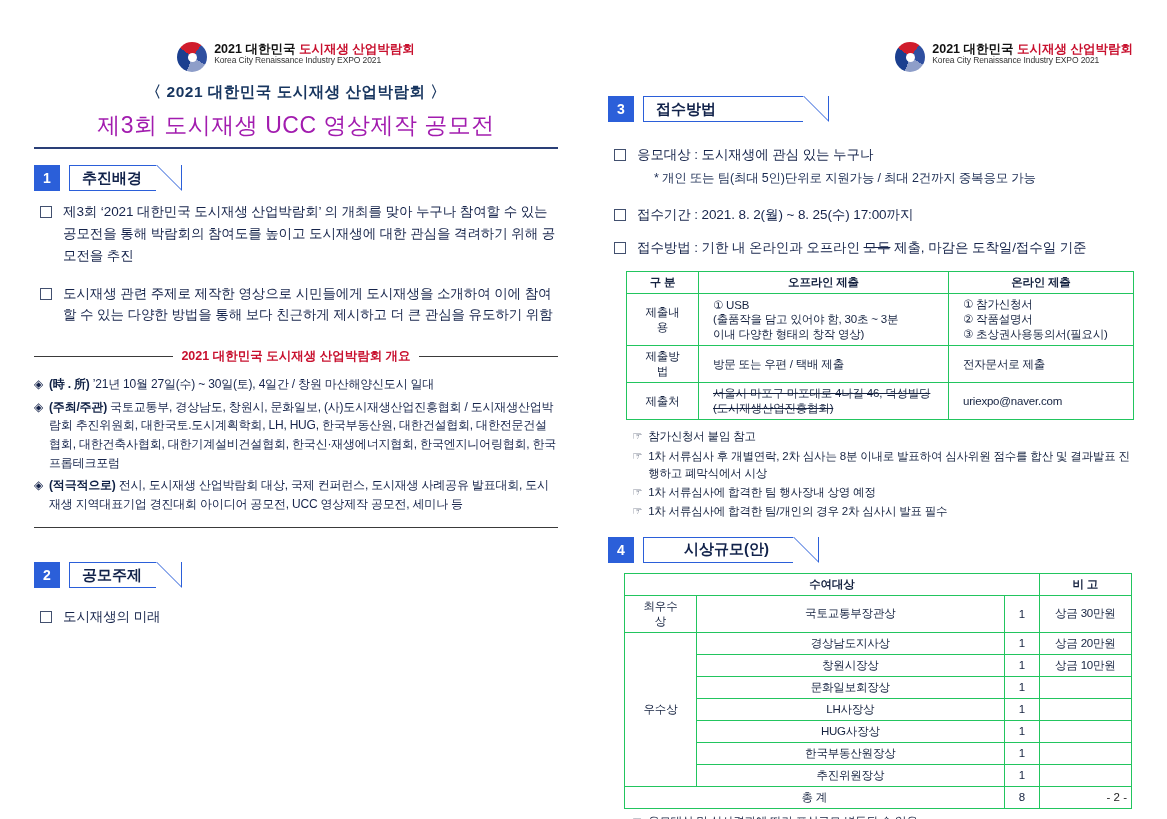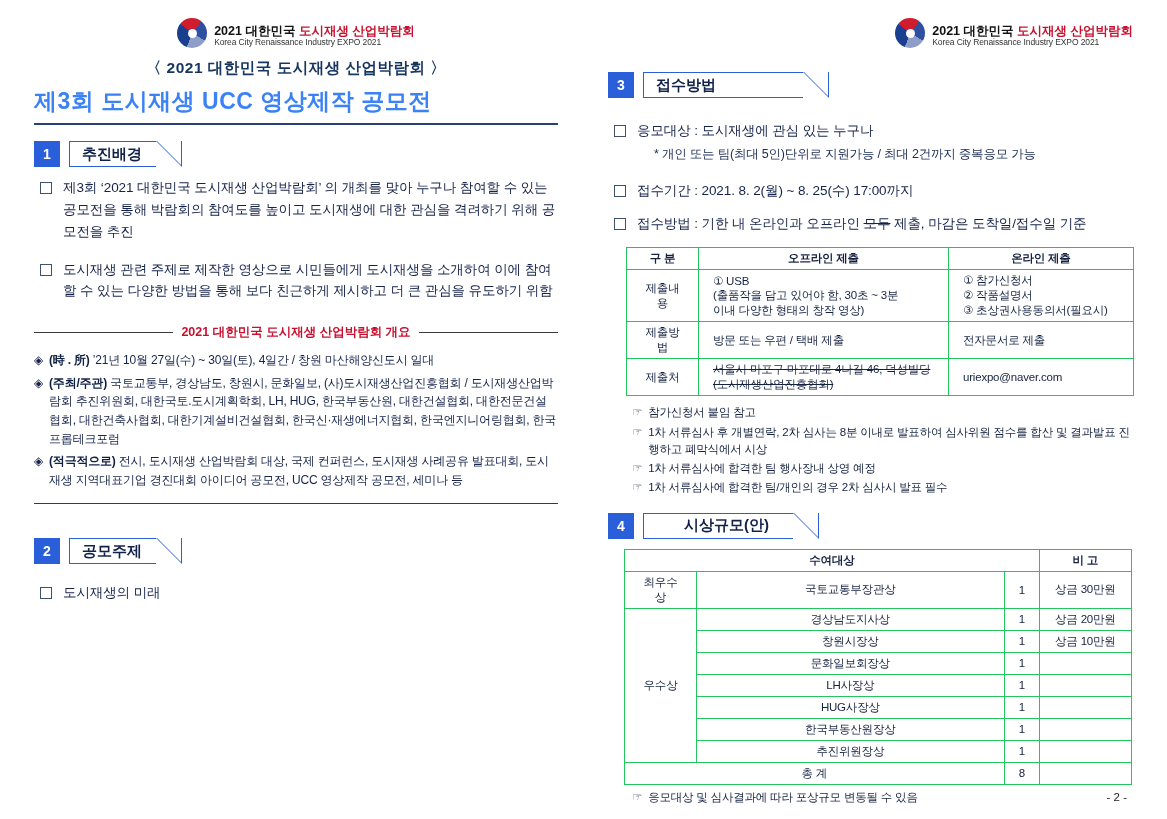--- a/index.html
+++ b/index.html
@@ -23,23 +23,24 @@
     position: relative;
     height: 819px;
   }
   .col-left { width: 584px; padding: 18px 26px 0 34px; }
   .col-right { width: 583px; padding: 18px 30px 0 24px; }
 
   
   .logo-wrap {
     display: flex;
     justify-content: center;
-    align-items: flex-end;
+    align-items: flex-start;
     gap: 7px;
     margin-bottom: 4px;
+    margin-top: 24px;
   }
   .col-right .logo-wrap { justify-content: flex-end; padding-right: 4px; }
   .logo-mark {
     width: 30px; height: 30px;
     border-radius: 50%;
     background:
       radial-gradient(circle at 50% 50%, #ffffff 0 14%, transparent 14%),
       conic-gradient(from 200deg, #1b3f8f 0 30%, #d01c2c 30% 55%, #2f4fa0 55% 78%, #8e9ec9 78% 100%);
     position: relative;
     flex: none;
@@ -59,23 +60,24 @@
   
   .doc-sub {
     text-align: center;
     font-size: 15.5px;
     color: #17355f;
     font-weight: bold;
     letter-spacing: 0.5px;
     margin-top: 10px;
   }
   .doc-title {
+    text-align: center;
     font-size: 23px;
-    font-weight: bold;
-    color: #3b82f6;
+    font-weight: normal;
+    color: #a21caf;
     letter-spacing: 0.5px;
     margin: 7px 0 6px 0;
   }
   .title-rule {
     border: none;
     border-top: 2px solid #2a3f77;
     margin: 0 0 16px 0;
   }
 
   

